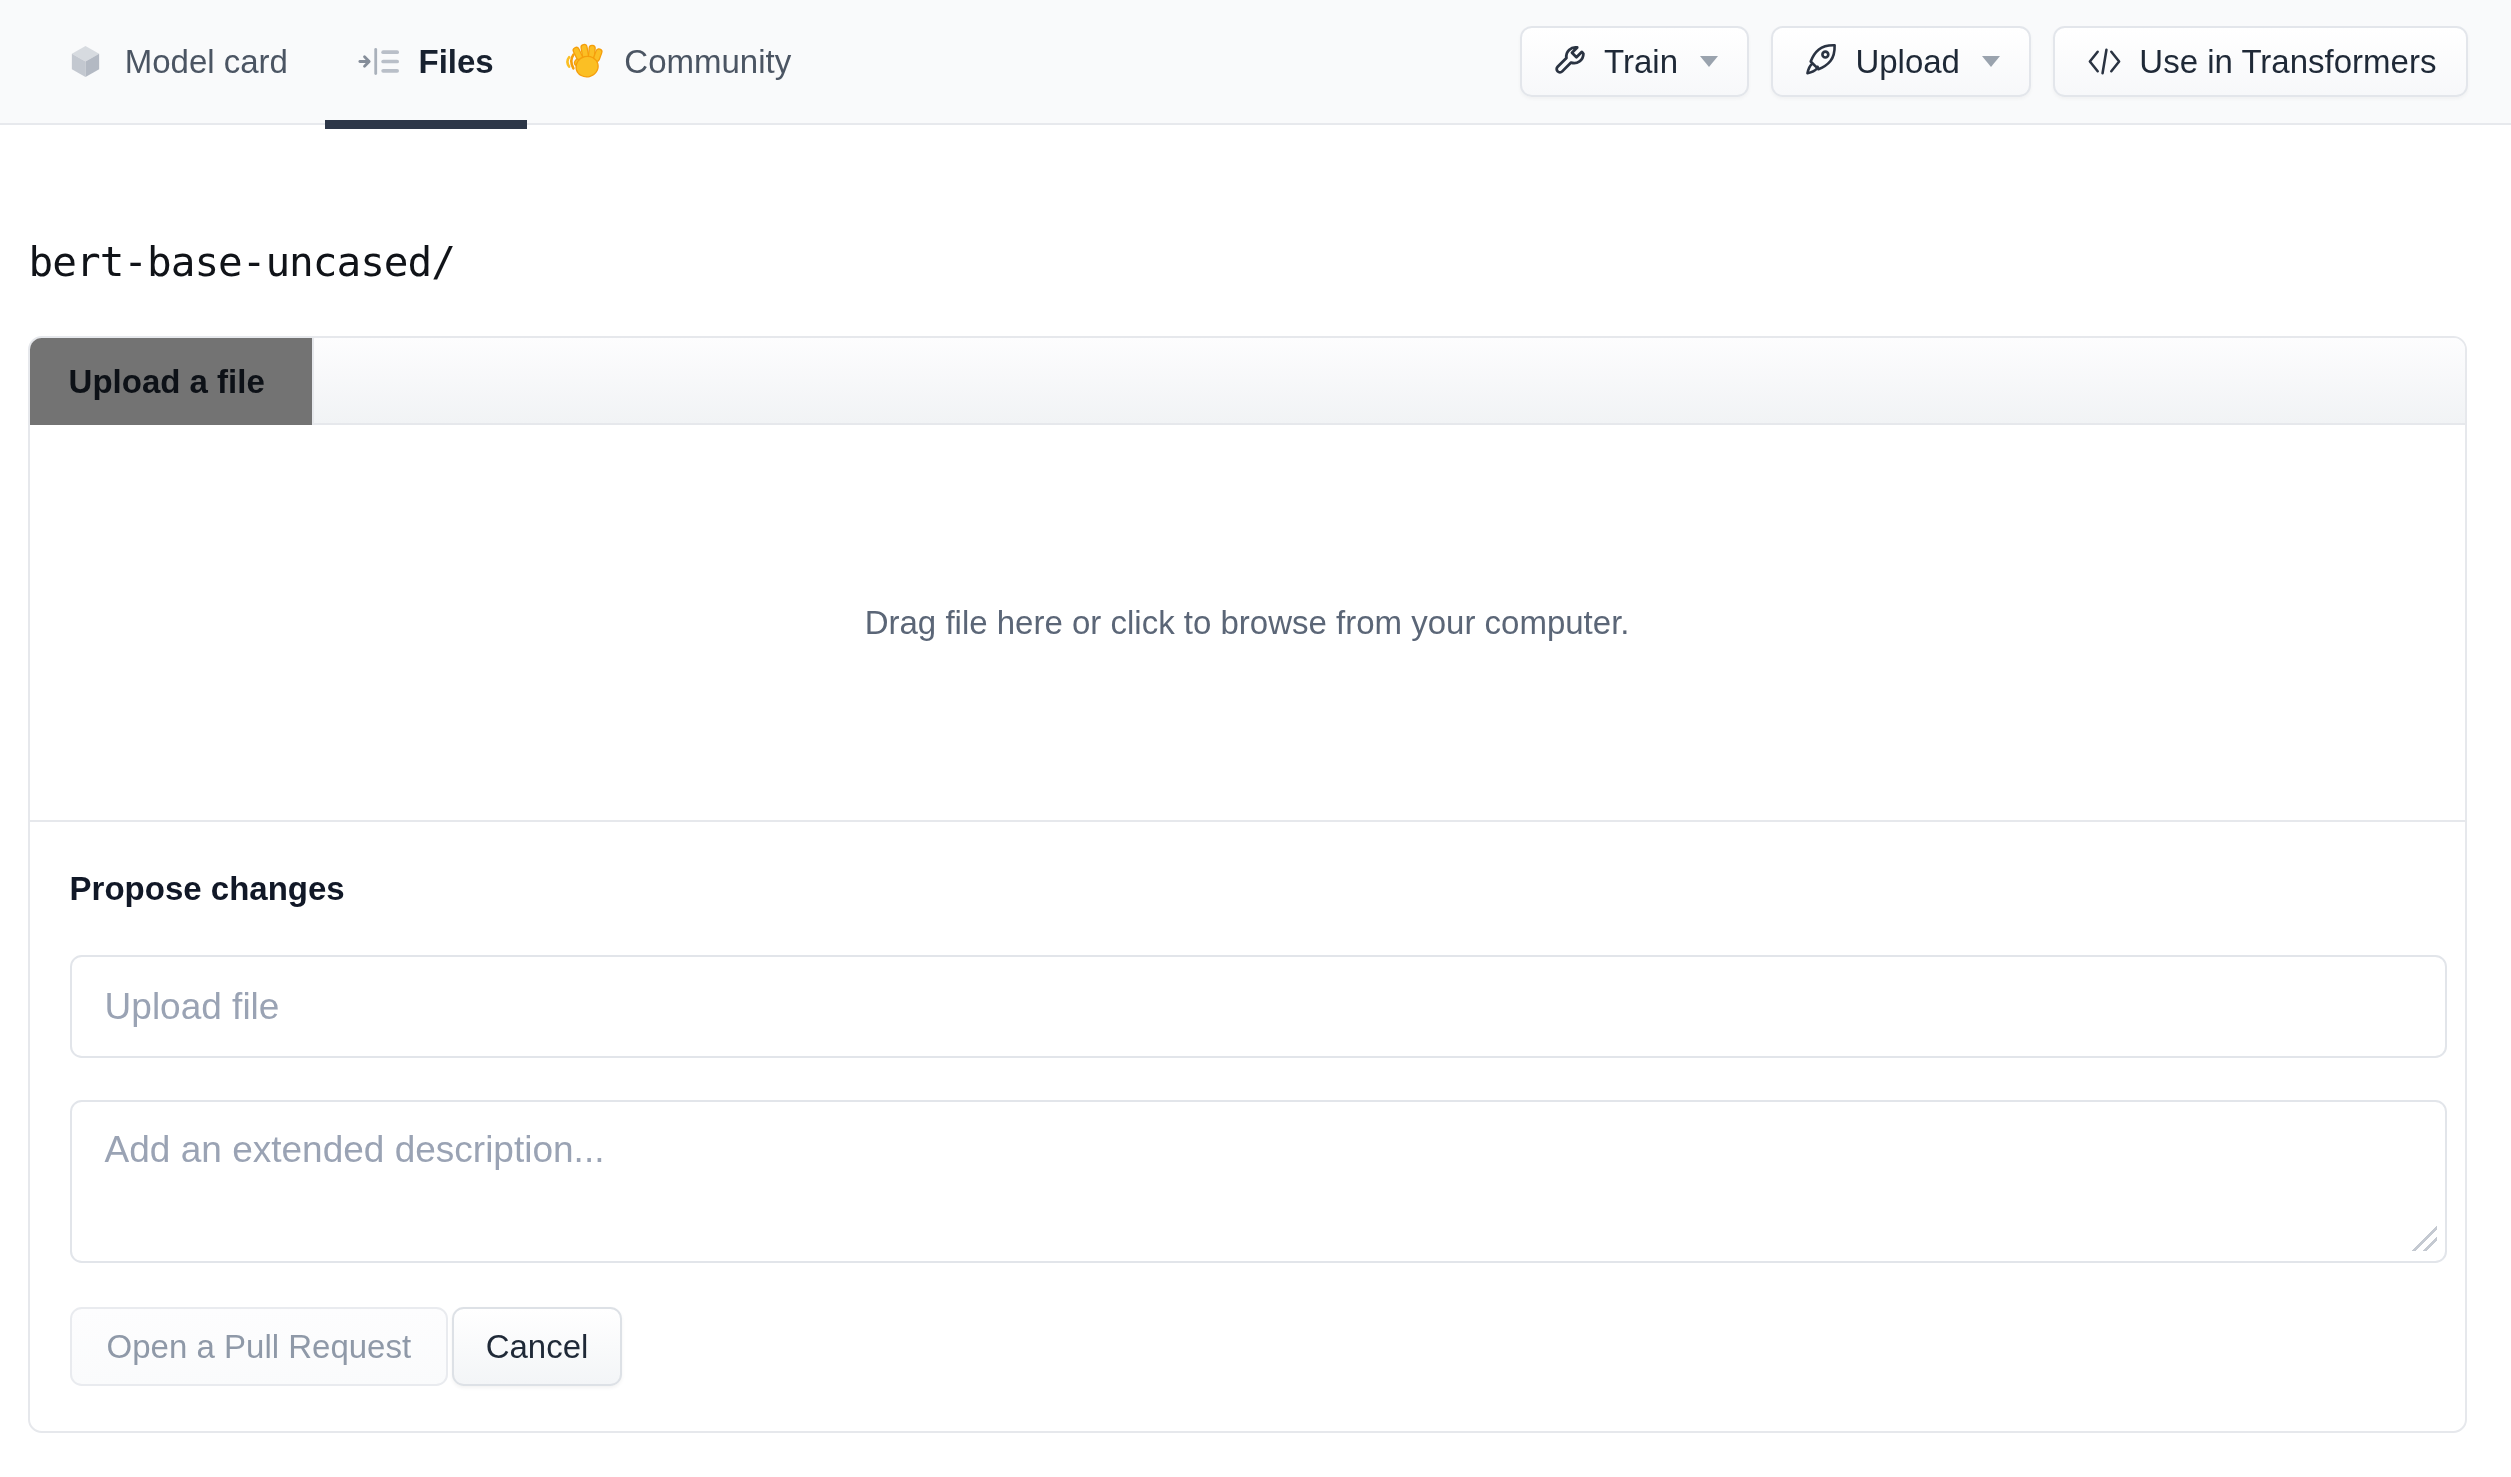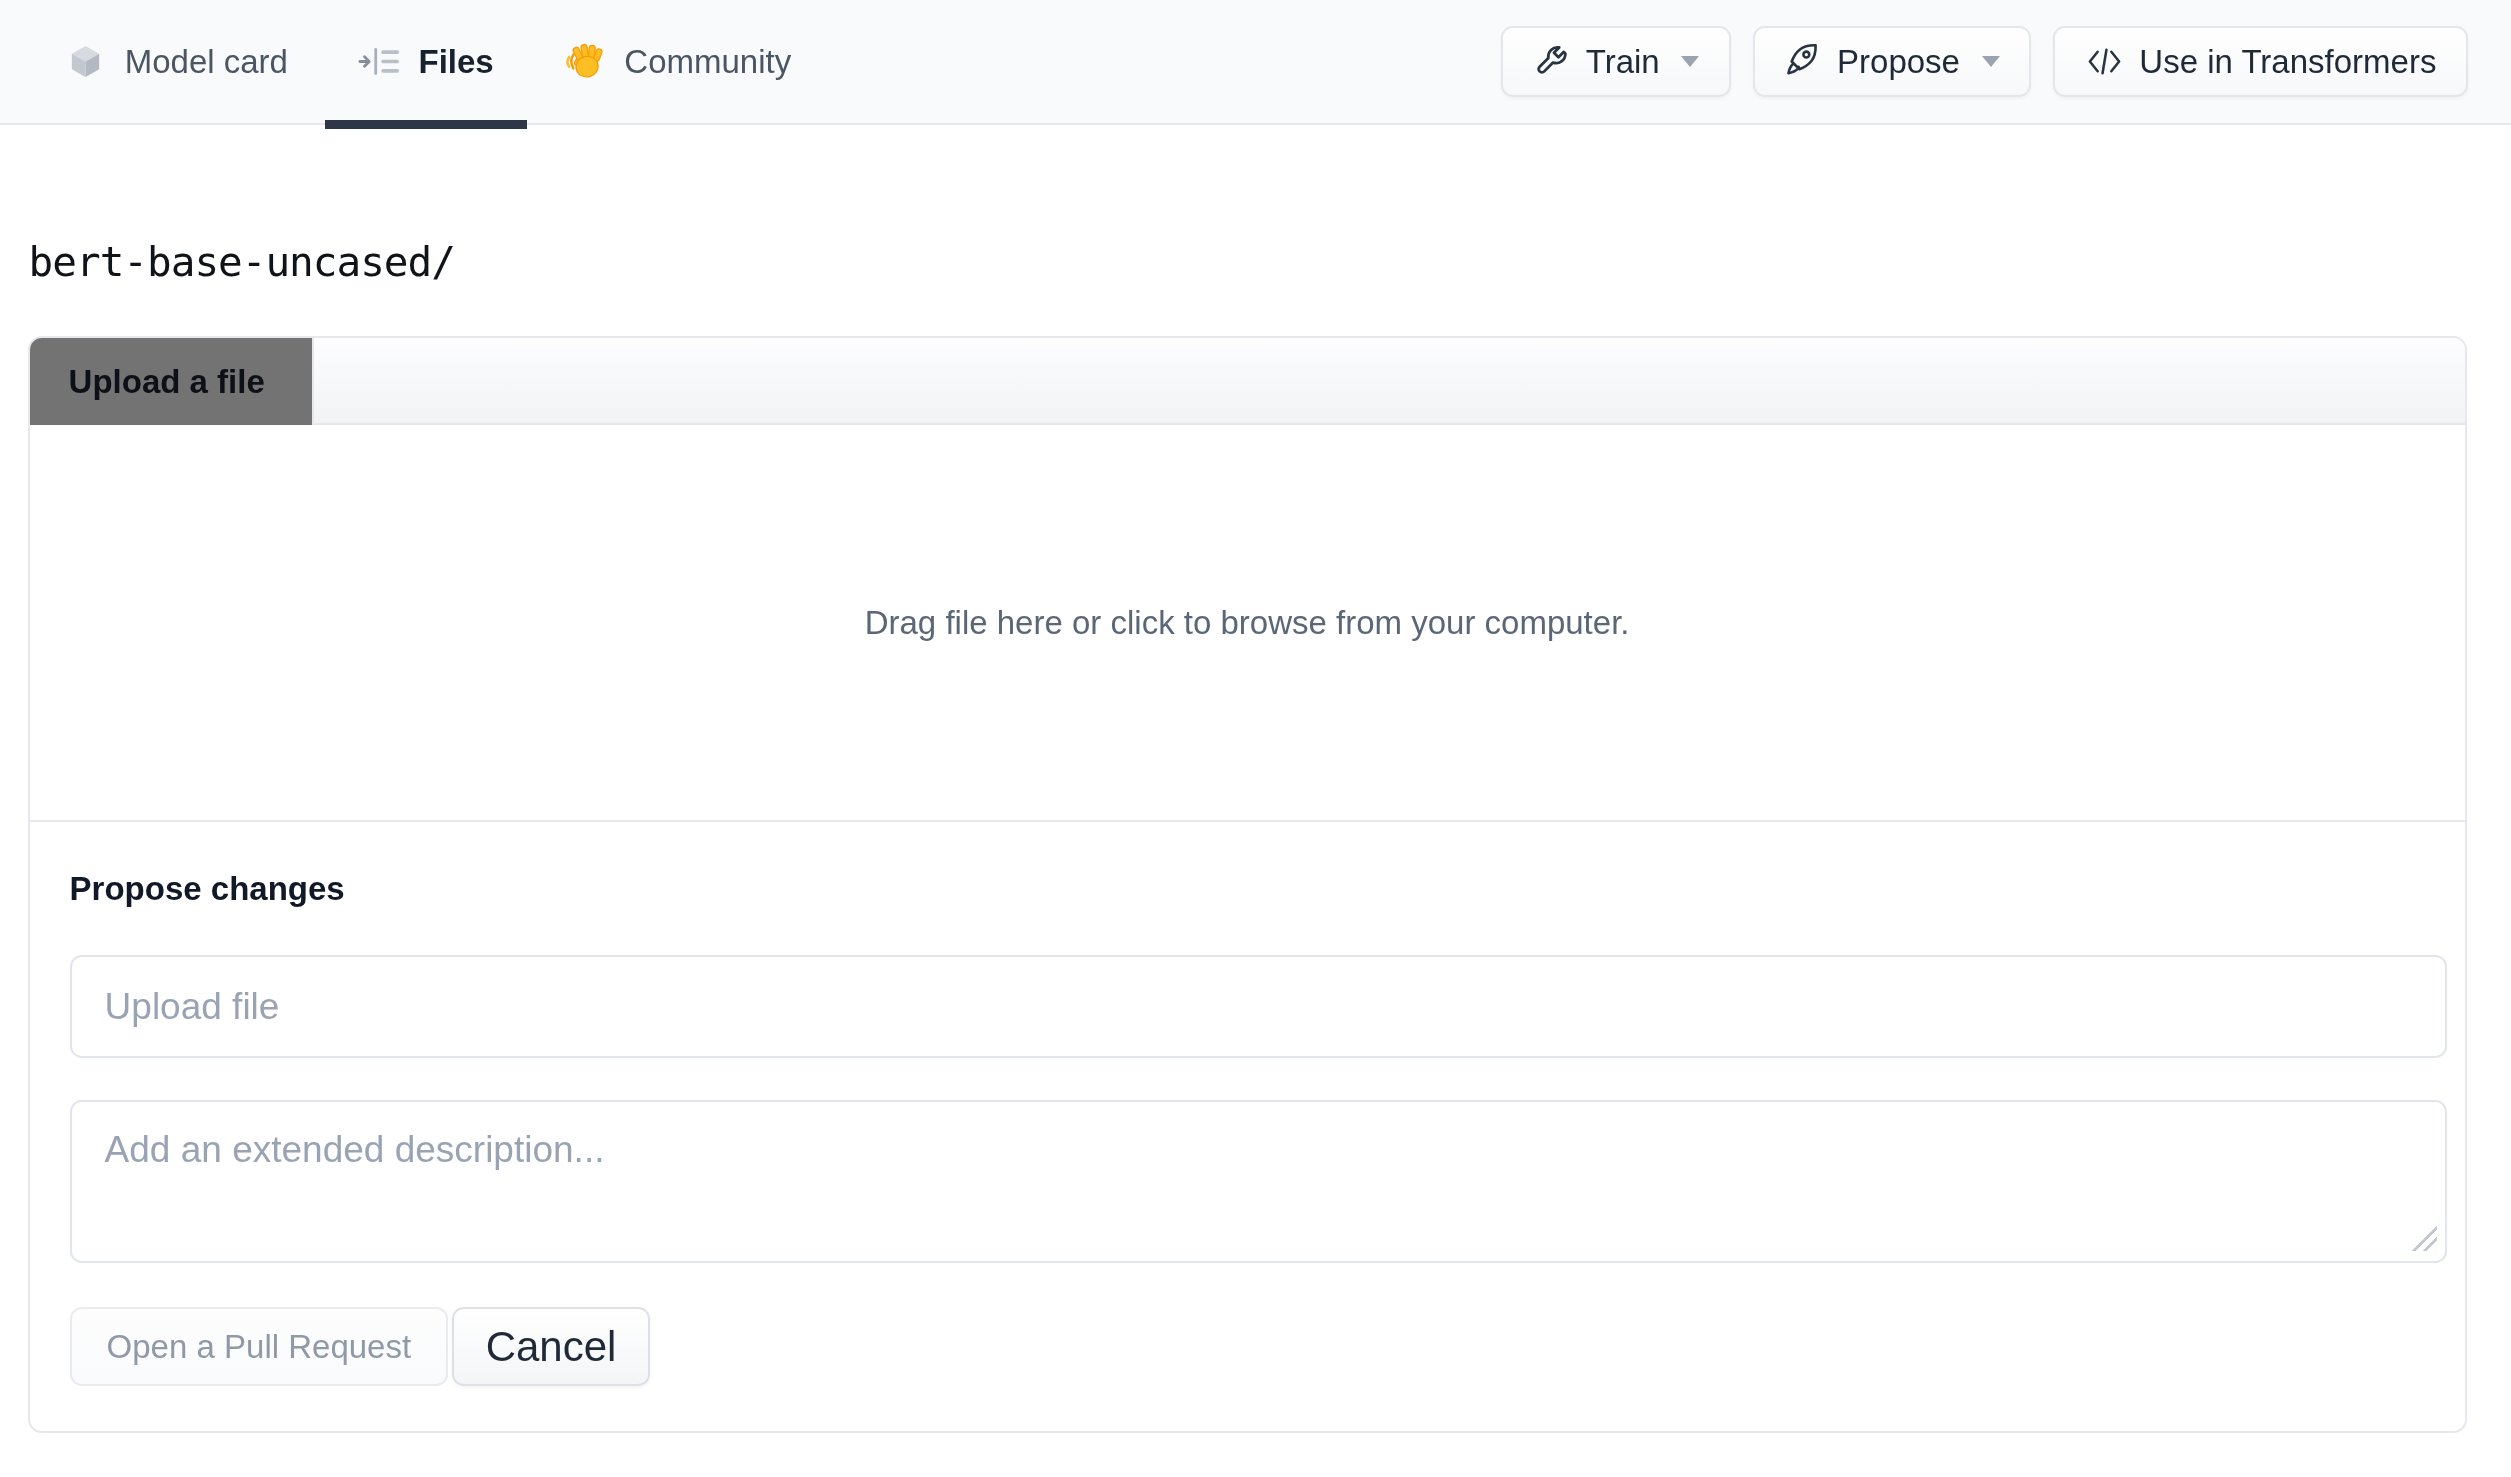--- a/index.html
+++ b/index.html
@@ -79,21 +79,21 @@
     position:absolute;right:9.9px;bottom:11.8px;width:25.6px;height:25.6px;cursor:nwse-resize;
     background:linear-gradient(135deg,transparent 0 50%,#c4c9d1 50% 57%,transparent 57% 72%,#c4c9d1 72% 79%,transparent 79%);
   }
   .btn-row{display:flex;align-items:center;gap:4px;margin-top:44px;}
   .btn-pr{
     height:79px;padding:0 35px;border-radius:11.8px;font-size:33px;font-family:inherit;
     background:linear-gradient(to bottom,#fdfdfe,#fafbfc);
     border:2px solid #e9ebef;color:#8f99a8;cursor:pointer;white-space:nowrap;
   }
   .btn-cancel{
-    height:79px;padding:0 31.5px;border-radius:11.8px;font-size:42px;font-family:inherit;
+    height:79px;padding:0 31.5px;border-radius:11.8px;font-size:33px;font-family:inherit;
     background:linear-gradient(to bottom,#ffffff,#f3f5f7);
     border:2px solid #dde1e6;color:#1f2937;cursor:pointer;white-space:nowrap;
     box-shadow:0 2px 3.9px rgba(0,0,0,0.05);
   }
 </style>
 </head>
 <body>
 
 <div class="topbar">
   <div class="tabs">
@@ -156,21 +156,21 @@
     </button>
 
     <button class="btn">
       <span style="display:flex;">
         <svg width="37" height="37" viewBox="0 0 24 24" fill="none" stroke="#2a3342" stroke-width="1.7" stroke-linecap="round" stroke-linejoin="round">
           <path d="M5.8 13.6c-2 1.6-2.9 6-2.9 6s4.4-.9 6-2.9"></path>
           <path d="M9.5 15.5 L8.5 15.5 5 12 c1.2-3.2 2.8-5.8 5.3-7.8 C13.2 1.9 17.5 1.4 20.5 1.5c.1 3-.4 7.3-2.7 10.2-2 2.5-4.6 4.1-7.8 5.3L9.5 15.5z"></path>
           <circle cx="14.5" cy="7.5" r="1.9"></circle>
         </svg>
       </span>
-      <span>Propose</span>
+      <span>Upload</span>
       <span class="caret"></span>
     </button>
 
     <button class="btn">
       <span style="display:flex;">
         <svg width="39" height="39" viewBox="0 0 40 40" fill="none" stroke="#2a3342" stroke-width="2.6" stroke-linecap="round" stroke-linejoin="round">
           <polyline points="13,10 5,20 13,30"></polyline>
           <polyline points="27,10 35,20 27,30"></polyline>
           <line x1="22" y1="8" x2="18" y2="32"></line>
         </svg>

